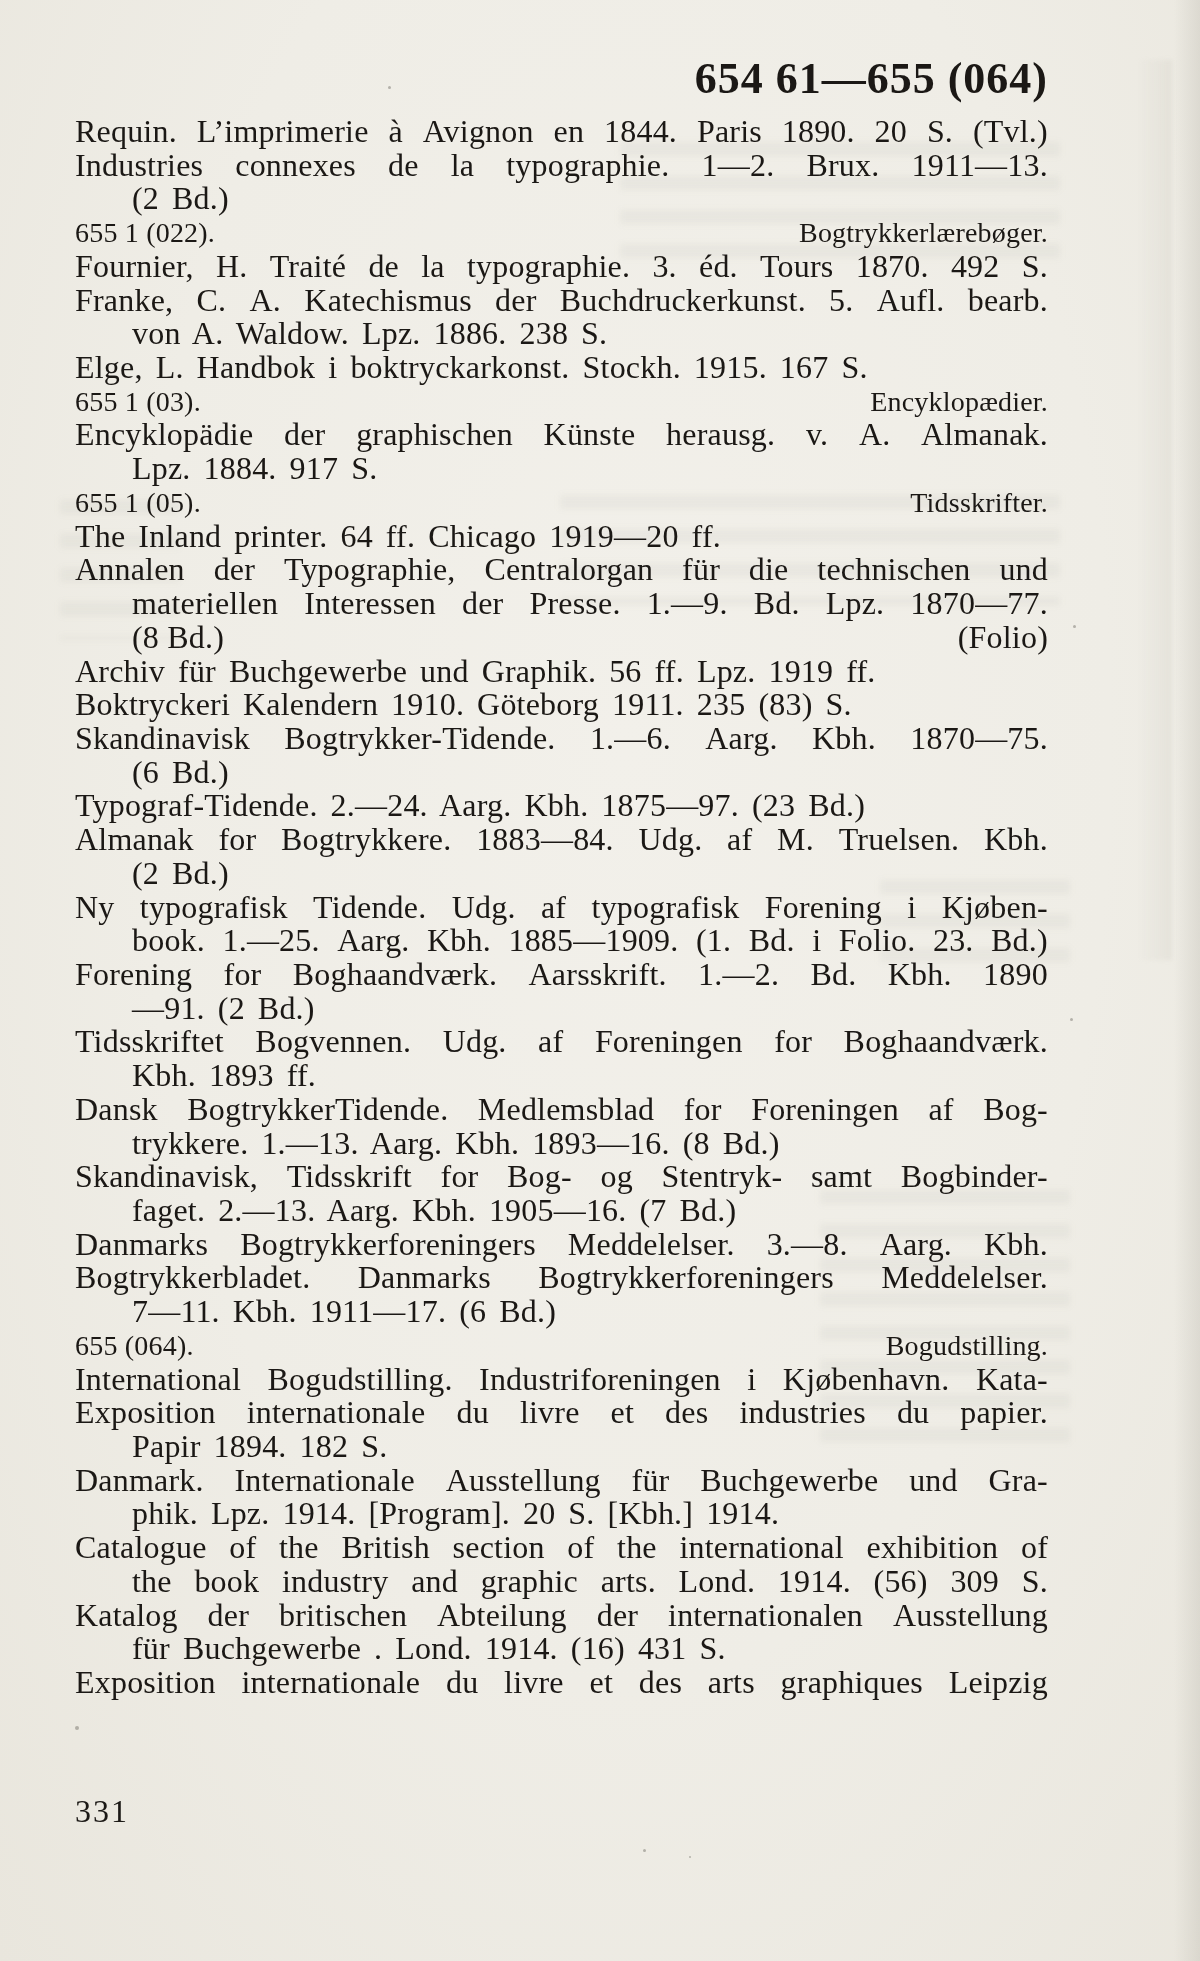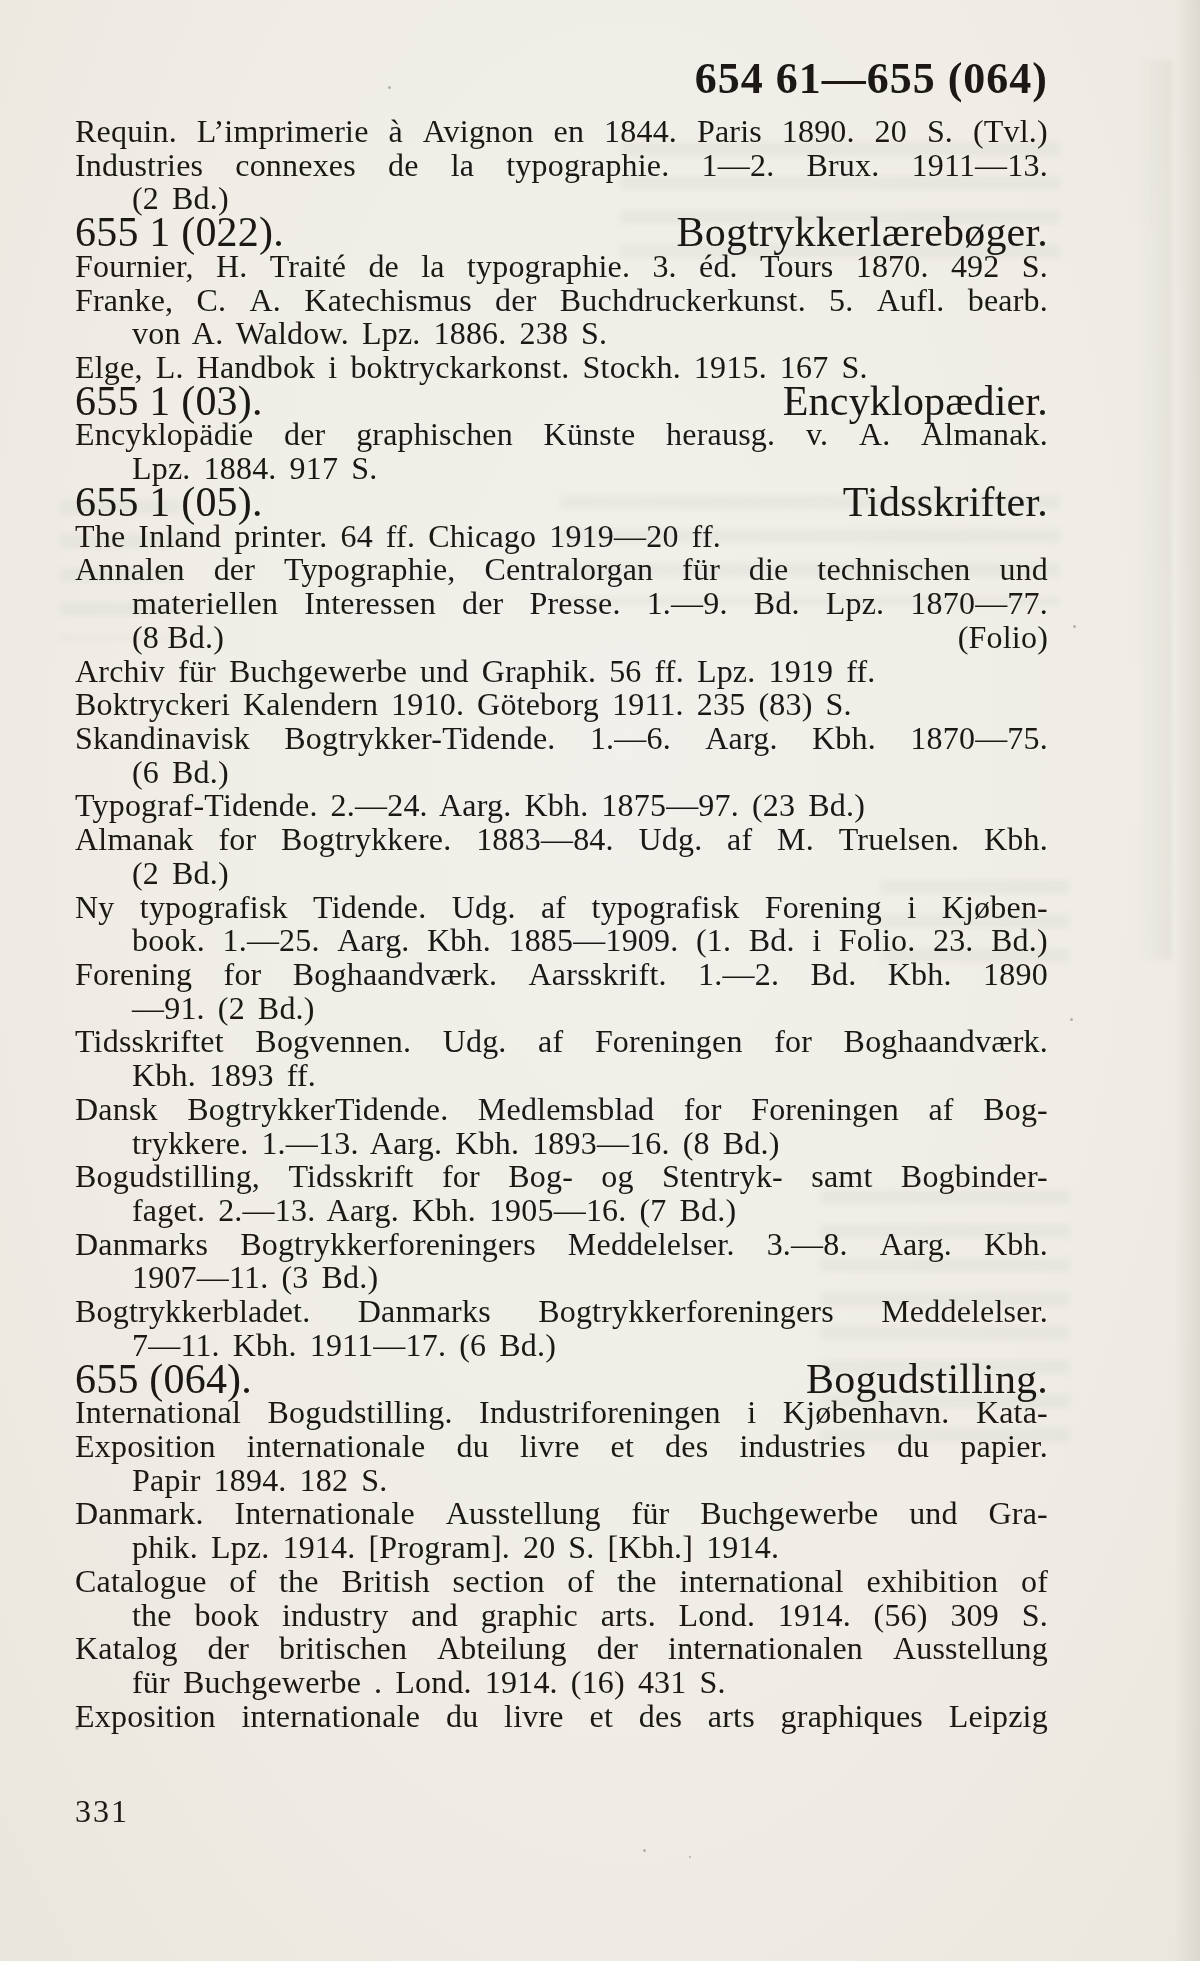--- a/index.html
+++ b/index.html
@@ -52,21 +52,21 @@
     font-size: 32px; letter-spacing: 0.2px;
   }
   .line {
     height: 33.72px; line-height: 33.72px;
     white-space: nowrap;
     word-spacing: 0.15em;
   }
   .line.flex { display: flex; justify-content: space-between; word-spacing: normal; }
   .line.indent { padding-left: 57px; }
   .line .b, .line.headrow span { font-weight: normal; }
-  .line.headrow { font-size: 42px; align-items: flex-end; }
+  .line.headrow { font-size: 28px; align-items: flex-end; }
 
   
   .page-footer {
     position: absolute; left: 75px; top: 1793px; width: 973px;
     text-align: left; font-size: 32px; letter-spacing: 2px;
   }
 </style>
 </head>
 <body>
 
@@ -261,39 +261,38 @@
       <span>Dansk</span>
       <span>BogtrykkerTidende.</span>
       <span>Medlemsblad</span>
       <span>for</span>
       <span>Foreningen</span>
       <span>af</span>
       <span>Bog-</span>
     </div>
     <div class="line indent">trykkere. 1.—13. Aarg. Kbh. 1893—16. (8 Bd.)</div>
     <div class="line flex">
-      <span>Bogudstilling,</span>
+      <span>Skandinavisk,</span>
       <span>Tidsskrift</span>
       <span>for</span>
       <span>Bog-</span>
       <span>og</span>
       <span>Stentryk-</span>
       <span>samt</span>
       <span>Bogbinder-</span>
     </div>
     <div class="line indent">faget. 2.—13. Aarg. Kbh. 1905—16. (7 Bd.)</div>
     <div class="line flex">
       <span>Danmarks</span>
       <span>Bogtrykkerforeningers</span>
       <span>Meddelelser.</span>
       <span>3.—8.</span>
       <span>Aarg.</span>
       <span>Kbh.</span>
     </div>
-    <div class="line indent">1907—11. (3 Bd.)</div>
     <div class="line flex">
       <span>Bogtrykkerbladet.</span>
       <span>Danmarks</span>
       <span>Bogtrykkerforeningers</span>
       <span>Meddelelser.</span>
     </div>
     <div class="line indent">7—11. Kbh. 1911—17. (6 Bd.)</div>
     <div class="line flex headrow">
       <span>655 (064).</span>
       <span>Bogudstilling.</span>

